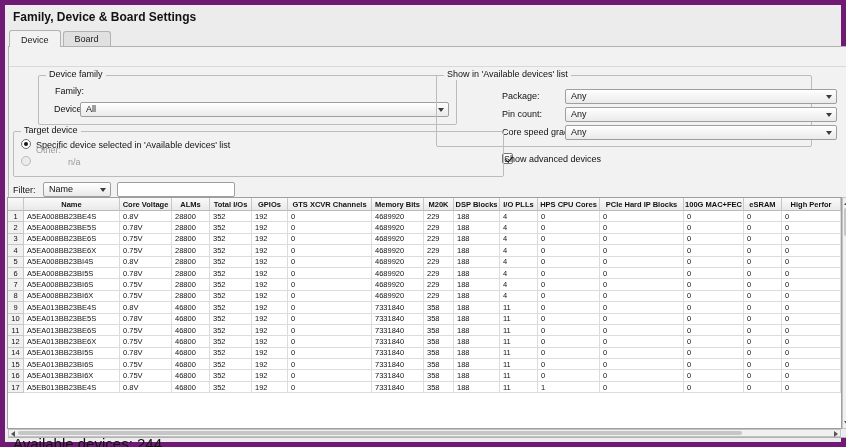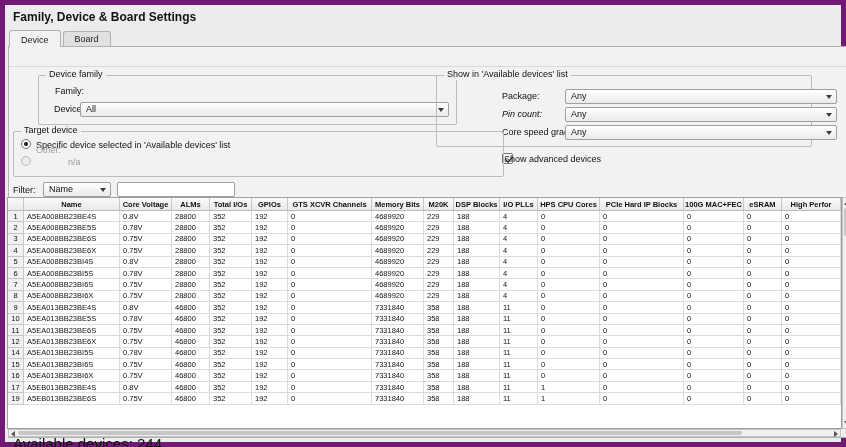--- a/index.html
+++ b/index.html
@@ -126,21 +126,21 @@
   </div>
 
   <div class="group" id="group-show-in">
     <div class="group-frame"></div>
     <div class="group-title">Show in 'Available devices' list</div>
     <div class="label" style="left:66px; top:22px;">Package:</div>
     <div class="combo" style="left:129px; top:20px; width:272px;">
       <span>Any</span>
       <span class="arrow"></span>
     </div>
-    <div class="label" style="left:66px; top:40px;font-style:italic;">Pin count:</div>
+    <div class="label" style="left:66px; top:40px;">Pin count:</div>
     <div class="combo" style="left:129px; top:38px; width:272px;">
       <span>Any</span>
       <span class="arrow"></span>
     </div>
     <div class="label" style="left:66px; top:58px;">Core speed grade:</div>
     <div class="combo" style="left:129px; top:56px; width:272px;">
       <span>Any</span>
       <span class="arrow"></span>
     </div>
   </div>
@@ -489,38 +489,20 @@
             <td>7331840</td>
             <td>358</td>
             <td>188</td>
             <td>11</td>
             <td>1</td>
             <td>0</td>
             <td>0</td>
             <td>0</td>
             <td>0</td>
           </tr>
-          <tr>
-            <td class="rownum">19</td>
-            <td>A5EB013BB23BE6S</td>
-            <td>0.75V</td>
-            <td>46800</td>
-            <td>352</td>
-            <td>192</td>
-            <td>0</td>
-            <td>7331840</td>
-            <td>358</td>
-            <td>188</td>
-            <td>11</td>
-            <td>1</td>
-            <td>0</td>
-            <td>0</td>
-            <td>0</td>
-            <td>0</td>
-          </tr>
         </tbody>
       </table>
   </div>
 
   <div class="vscroll">
     <span class="tri-up"></span>
     <span class="thumb"></span>
     <span class="tri-down"></span>
   </div>
 

